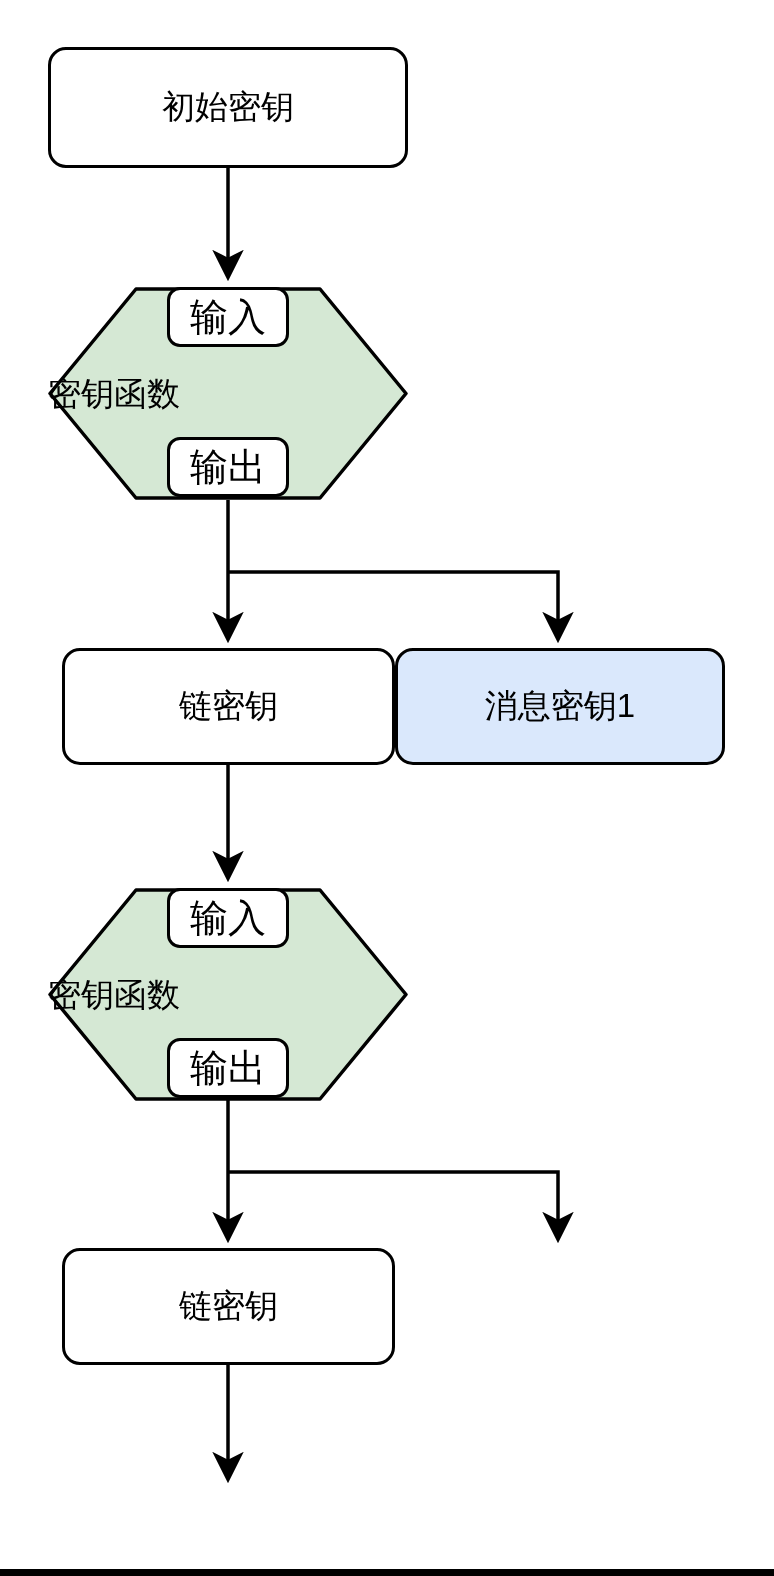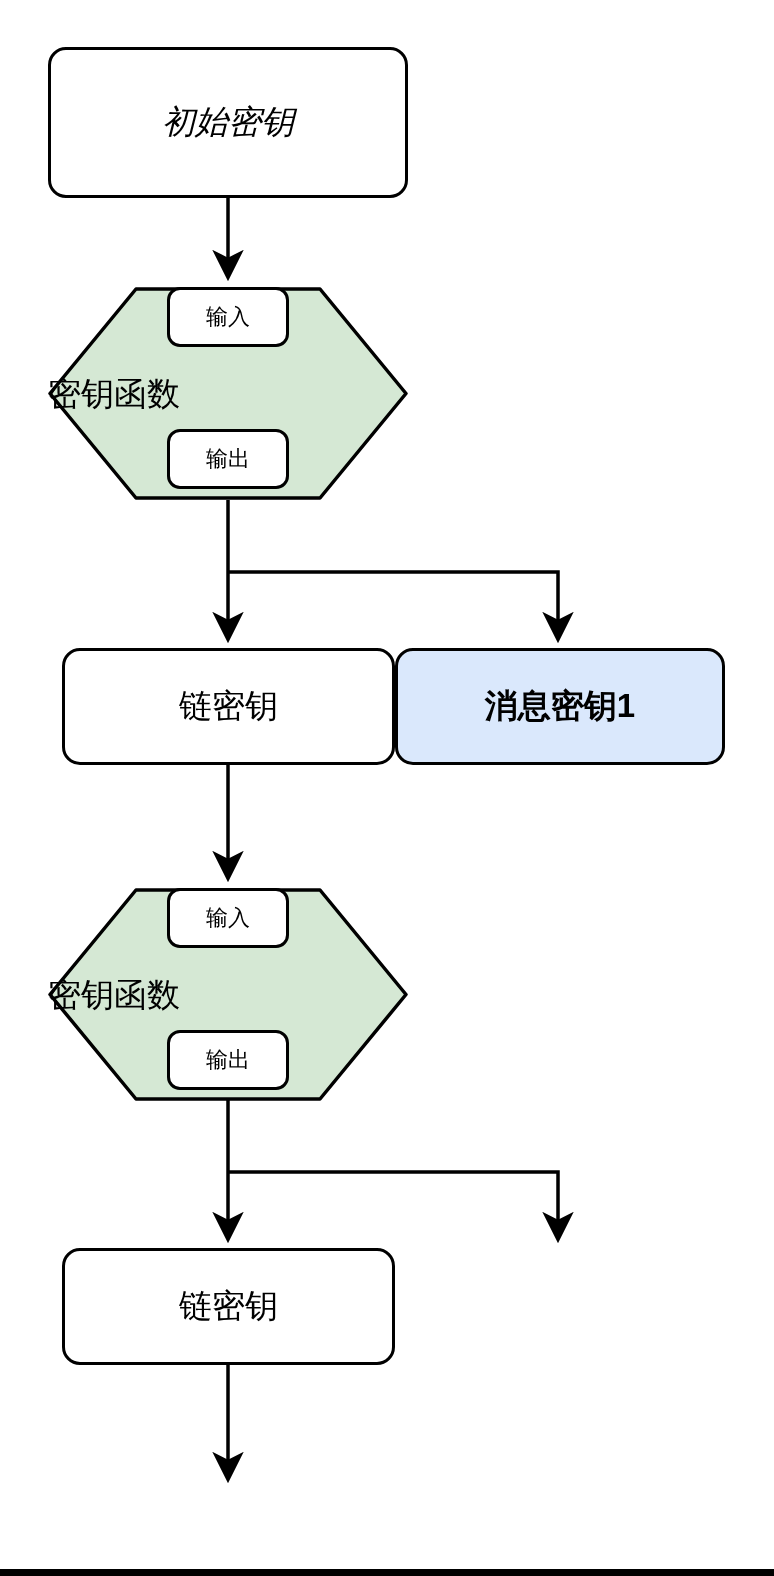--- a/index.html
+++ b/index.html
@@ -36,21 +36,20 @@
     text-align:center;
   }
   .rect-node{
     background:var(--node-fill);
     border:3.5px solid var(--stroke);
     border-radius:18px;
     font-size:33px;
   }
   .blue-node{
     background:var(--blue-fill);
-    font-weight:bold;
   }
   .hexagon{
     position:absolute;
     z-index:2;
   }
   .hexagon svg.hex-shape{
     position:absolute;
     left:0;top:0;
     display:block;
   }
@@ -68,25 +67,25 @@
     left:50%;
     transform:translateX(-50%);
     width:122px;
     height:60px;
     background:var(--node-fill);
     border:3.5px solid var(--stroke);
     border-radius:13px;
     display:flex;
     align-items:center;
     justify-content:center;
-    font-size:22px;
+    font-size:38px;
     z-index:4;
   }
   .port-in{top:0;}
-  .port-out{bottom:11px;}
+  .port-out{bottom:3px;}
   .bottom-bar{
     position:absolute;
     left:0;
     top:1569px;
     width:774px;
     height:7px;
     background:var(--stroke);
     z-index:5;
   }
 </style>
@@ -110,21 +109,21 @@
 
     <path d="M228,765 L228,877" fill="none" stroke="#000" stroke-width="3.5" marker-end="url(#arrow)"></path>
 
     <path d="M228,1098 L228,1238" fill="none" stroke="#000" stroke-width="3.5" marker-end="url(#arrow)"></path>
 
     <path d="M228,1172 L558,1172 L558,1238" fill="none" stroke="#000" stroke-width="3.5" marker-end="url(#arrow)"></path>
 
     <path d="M228,1365 L228,1478" fill="none" stroke="#000" stroke-width="3.5" marker-end="url(#arrow)"></path>
   </svg>
 
-  <div class="node rect-node" style="left:48px;top:47px;width:360px;height:151px;font-style:italic;">
+  <div class="node rect-node" style="left:48px;top:47px;width:360px;height:121px;">
     <span>初始密钥</span>
   </div>
 
   <div class="hexagon" style="left:48px;top:287px;width:360px;height:213px;">
     <svg class="hex-shape" width="360" height="213" viewBox="0 0 360 213">
       <polygon points="2,106.5 88,2 272,2 358,106.5 272,211 88,211" fill="var(--hex-fill)" stroke="var(--stroke)" stroke-width="3.5" stroke-linejoin="round"></polygon>
     </svg>
     <div class="port port-in">
       <span>输入</span>
     </div>

